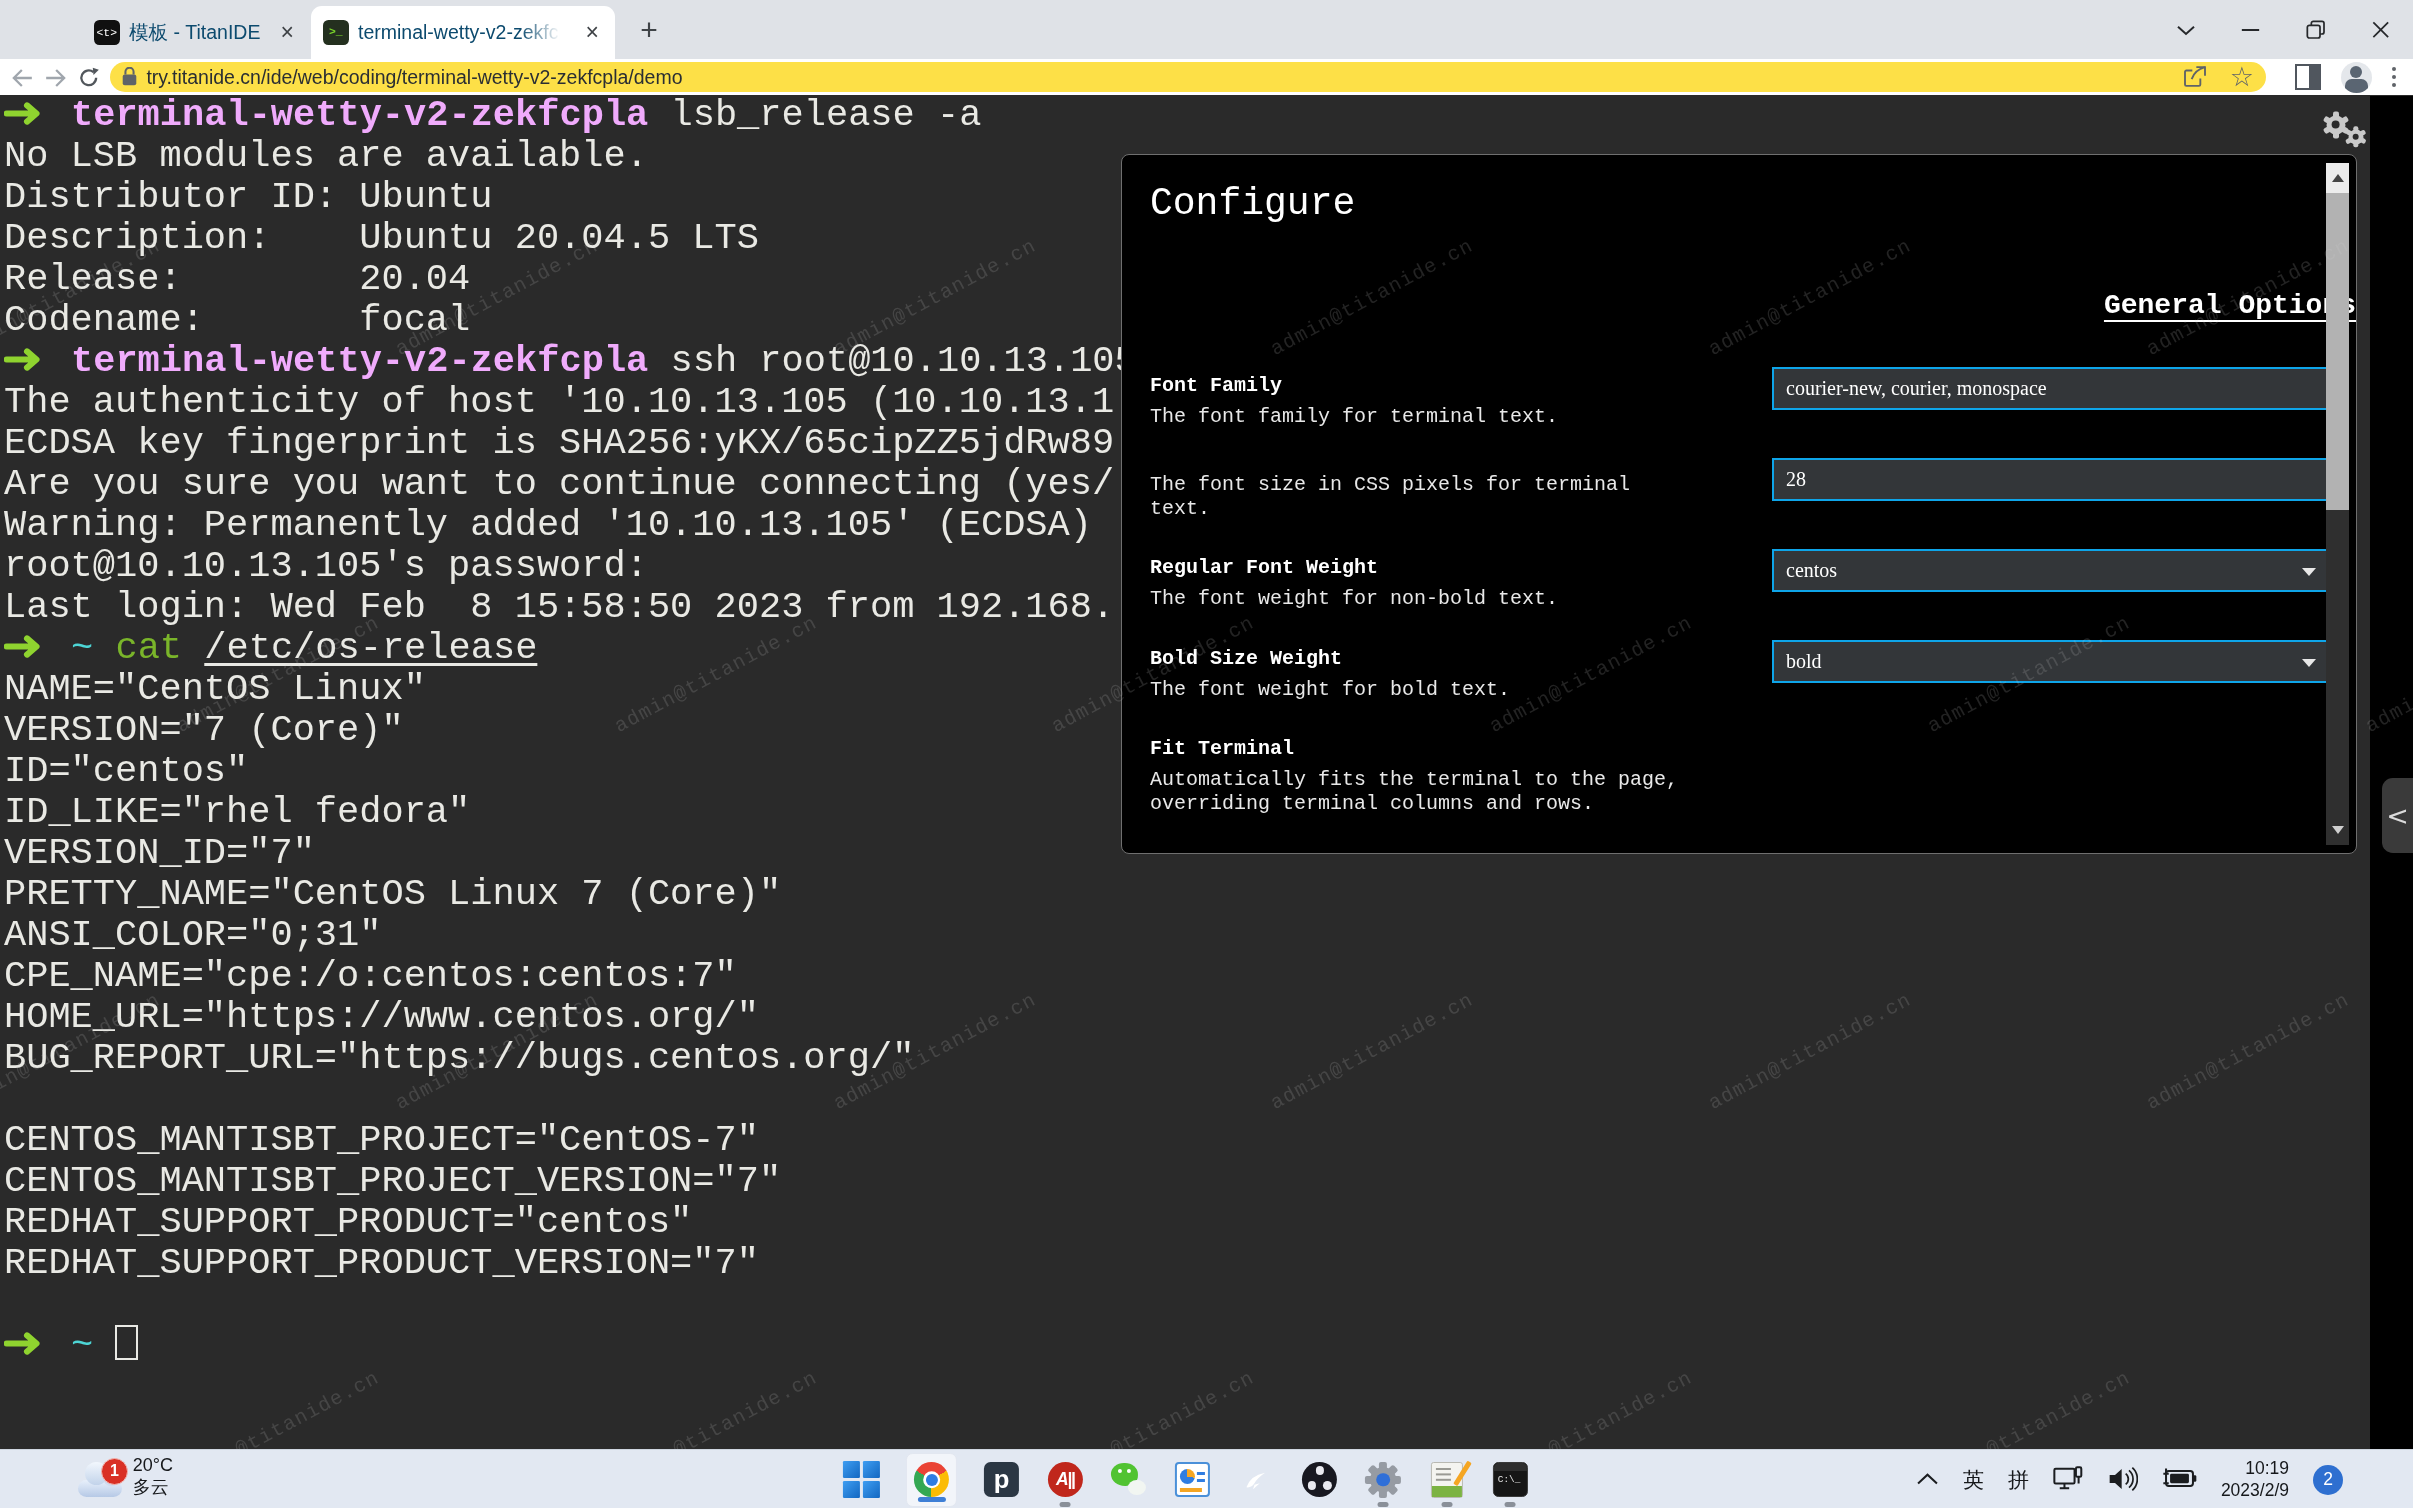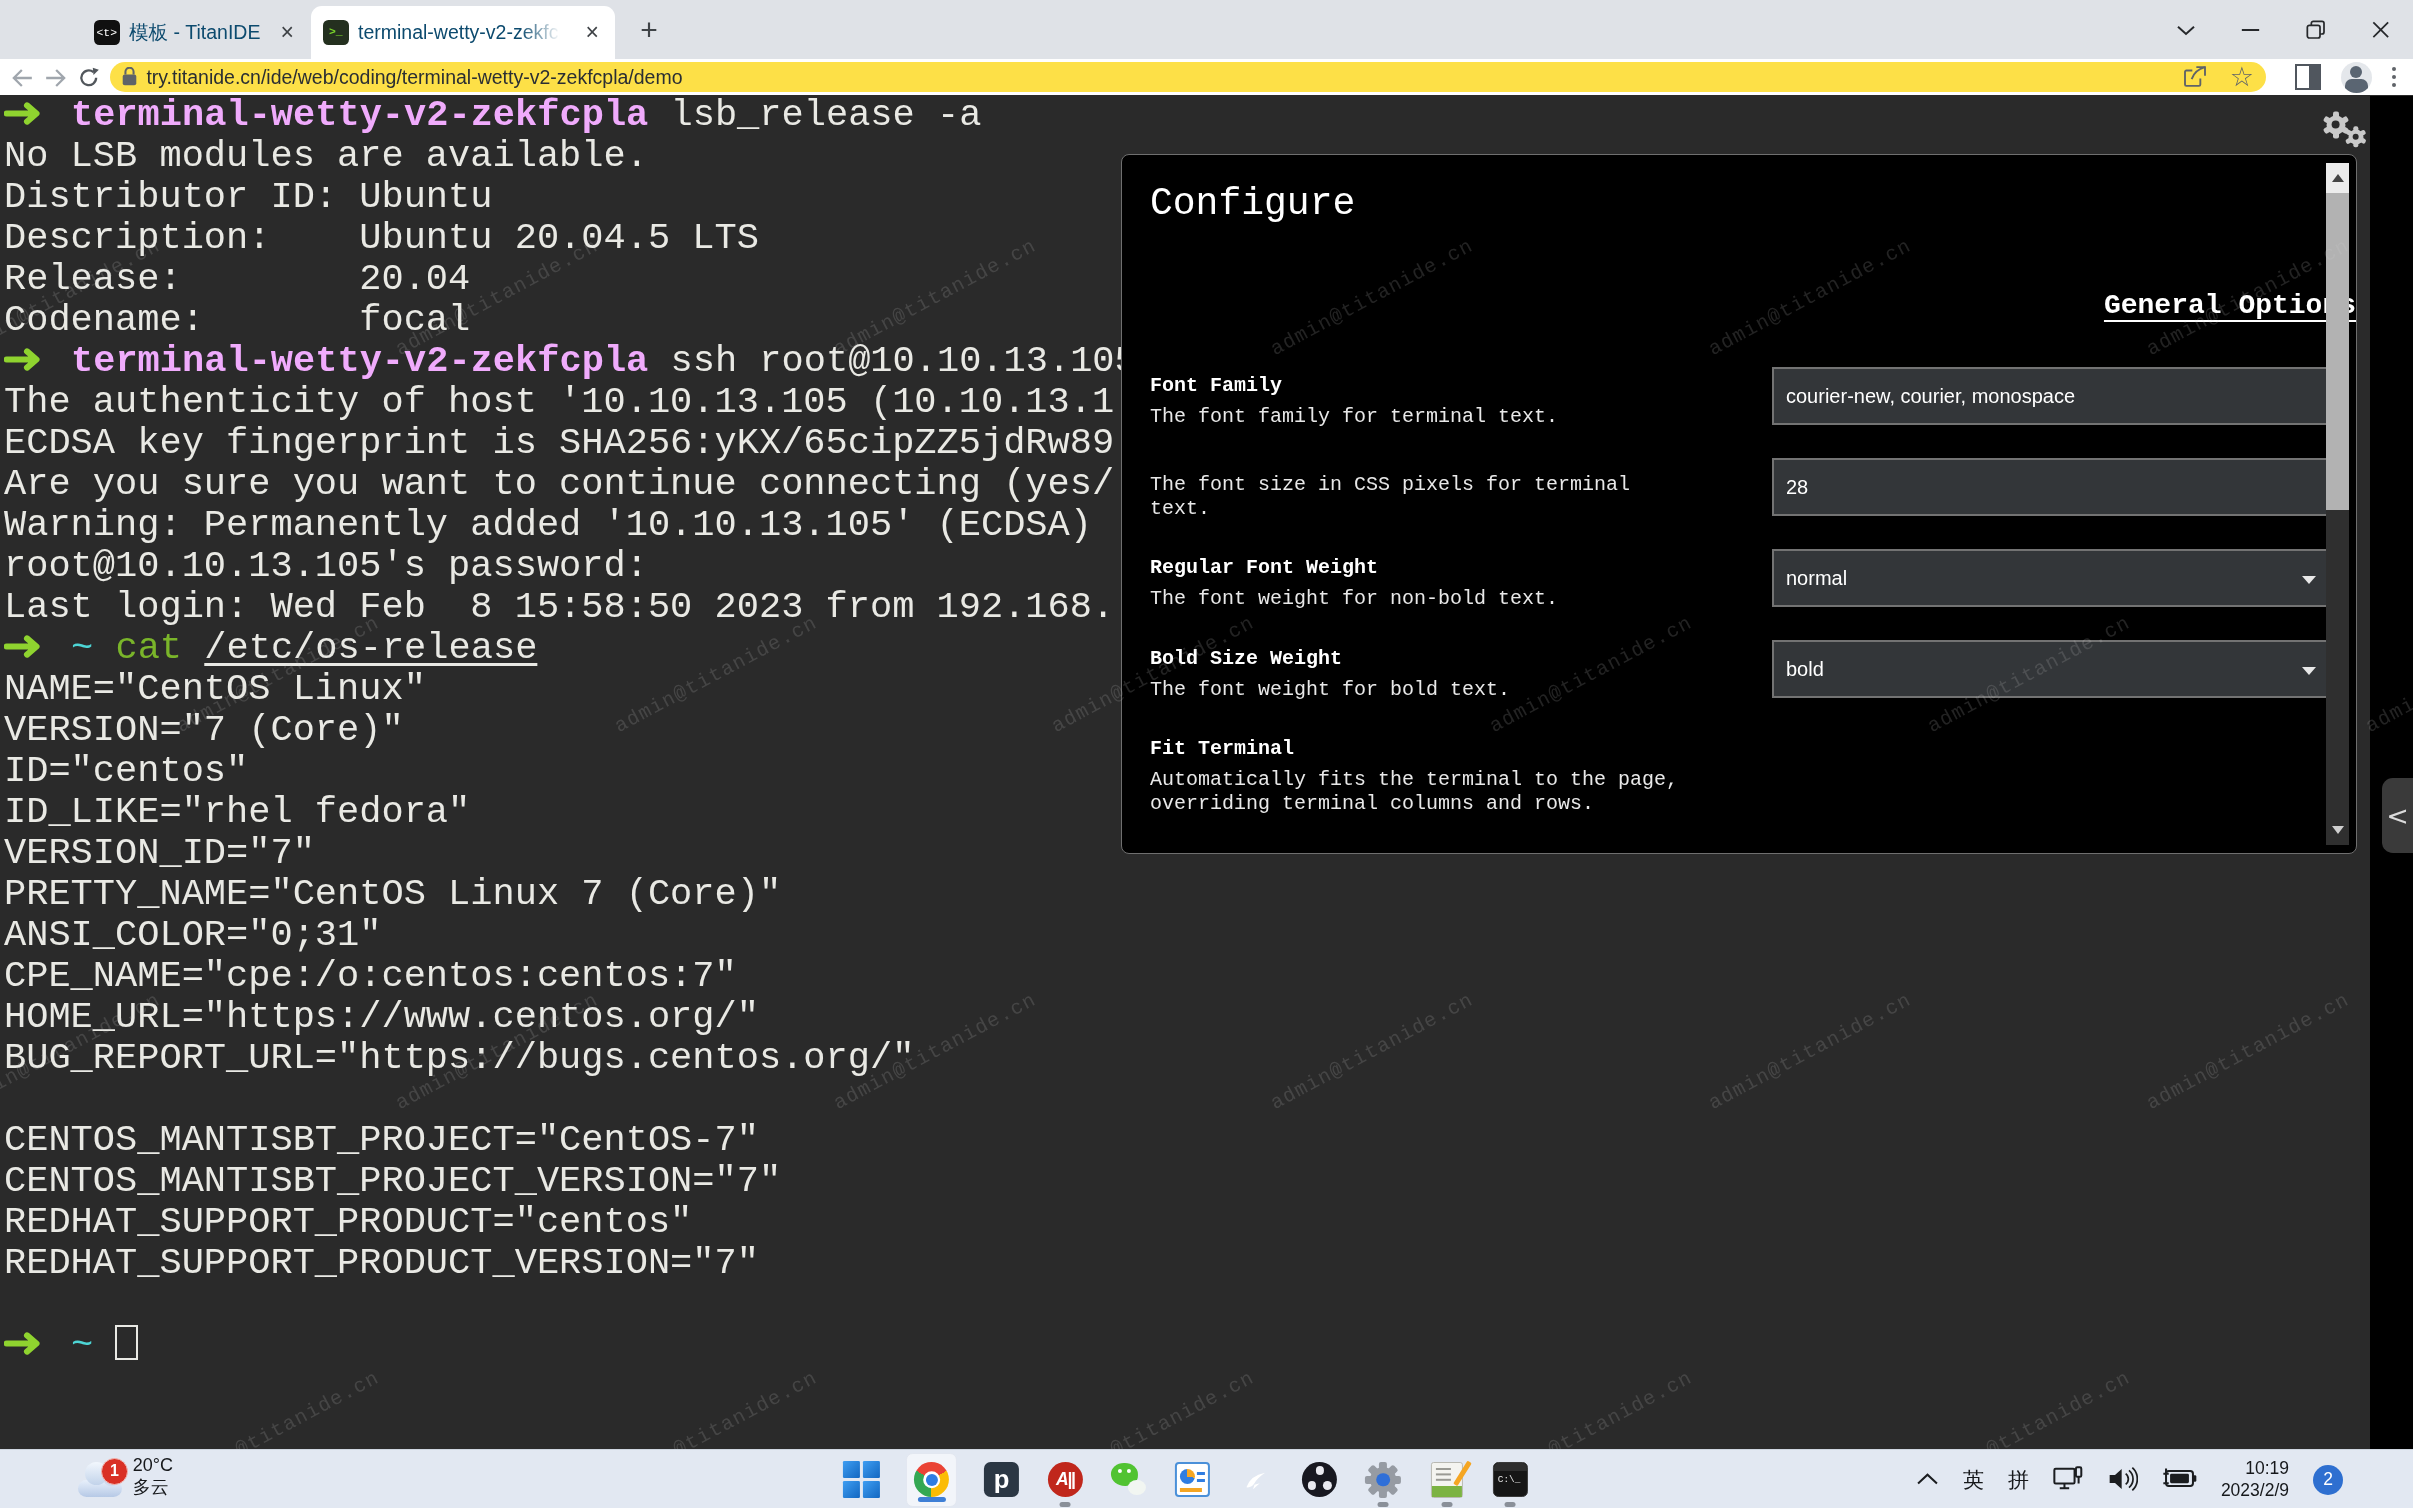--- a/index.html
+++ b/index.html
@@ -76,23 +76,23 @@
   .modal-title { position:absolute; left:28px; top:27px; color:#fff; font-size:38px;
         font-family:"Liberation Mono","DejaVu Sans Mono",monospace; }
   .modal-heading { position:absolute; left:0; top:135px; width:100%; text-align:right; color:#fff;
         font-size:28px; font-weight:bold; text-decoration:underline; text-underline-offset:6.7px;
         font-family:Liberation Mono, monospace; }
   .m-row { position:absolute; left:28px; right:40px; }
   .m-label { font-size:20px; font-weight:bold; color:#fff; font-family:"Liberation Mono","DejaVu Sans Mono",monospace; }
   .m-desc { margin-top:8px; font-size:20px; color:#e8e8e8; max-width:539px; line-height:24px;
         font-family:"Liberation Mono","DejaVu Sans Mono",monospace; }
   .m-control { position:absolute; left:622px; top:-6.7px; width:559px; }
-  .m-input, .m-select { width:559px; height:58px; background:#333639; border:2px solid #737373;
+  .m-input, .m-select { width:559px; height:43px; background:#333639; border:2px solid #0ea5e9;
         color:#fff; font-size:20px; padding:0 12px; display:flex; align-items:center;
-        font-family:Liberation Sans, sans-serif; }
+        font-family:Liberation Serif, serif; }
   .m-select { position:relative; }
   .m-select .chev { position:absolute; right:13.5px; top:50%; margin-top:-2.7px; width:0; height:0;
         border-left:7.4px solid transparent; border-right:7.4px solid transparent; border-top:8.8px solid #e8e8e8; }
   .m-scrollbar { position:absolute; right:6.7px; top:8px; bottom:8px; width:23px; background:#2f2f2f; }
   .sb-up { position:absolute; top:0; left:0; width:23px; height:30px; background:#ececec;
         display:flex; align-items:center; justify-content:center; }
   .sb-up i { width:0; height:0; border-left:6px solid transparent; border-right:6px solid transparent; border-bottom:8px solid #444; }
   .sb-thumb { position:absolute; top:30px; left:0; width:23px; height:317px; background:#b2b2b2; }
   .sb-down { position:absolute; bottom:0; left:0; width:23px; height:30px; background:#2f2f2f;
         display:flex; align-items:center; justify-content:center; }
@@ -309,21 +309,21 @@
             <div class="m-desc">The font size in CSS pixels for terminal text.</div>
             <div class="m-control">
               <div class="m-input">28</div>
             </div>
           </div>
           <div class="m-row" style="top: 401px;">
             <div class="m-label">Regular Font Weight</div>
             <div class="m-desc">The font weight for non-bold text.</div>
             <div class="m-control">
               <div class="m-select">
-                <span>normal</span>
+                <span>centos</span>
                 <span class="chev"></span>
               </div>
             </div>
           </div>
           <div class="m-row" style="top: 492px;">
             <div class="m-label">Bold Size Weight</div>
             <div class="m-desc">The font weight for bold text.</div>
             <div class="m-control">
               <div class="m-select">
                 <span>bold</span>

